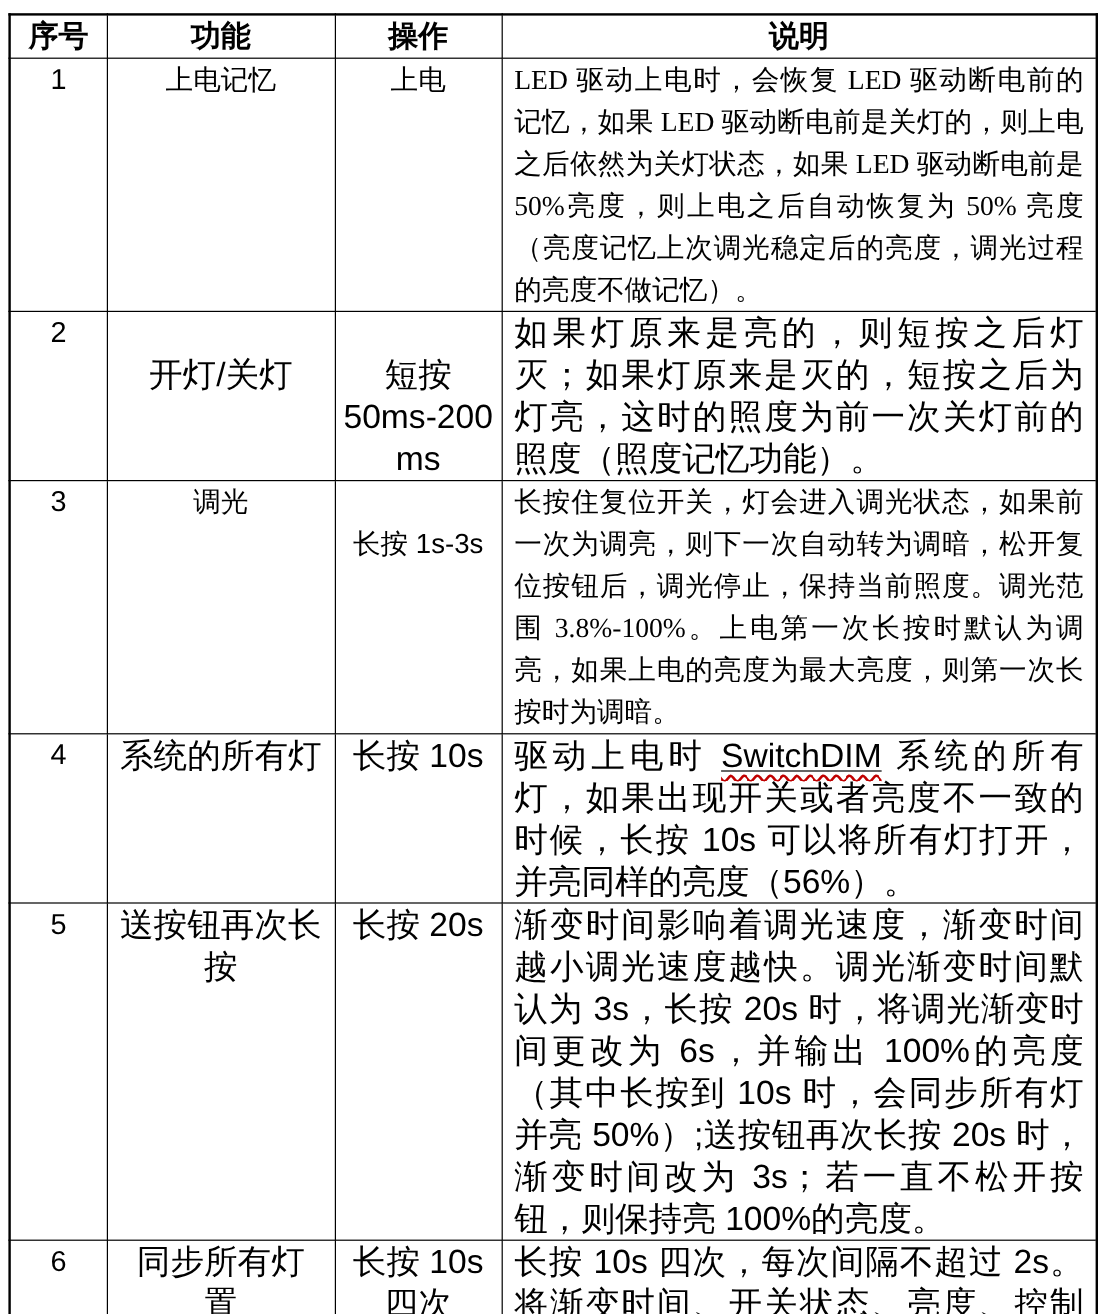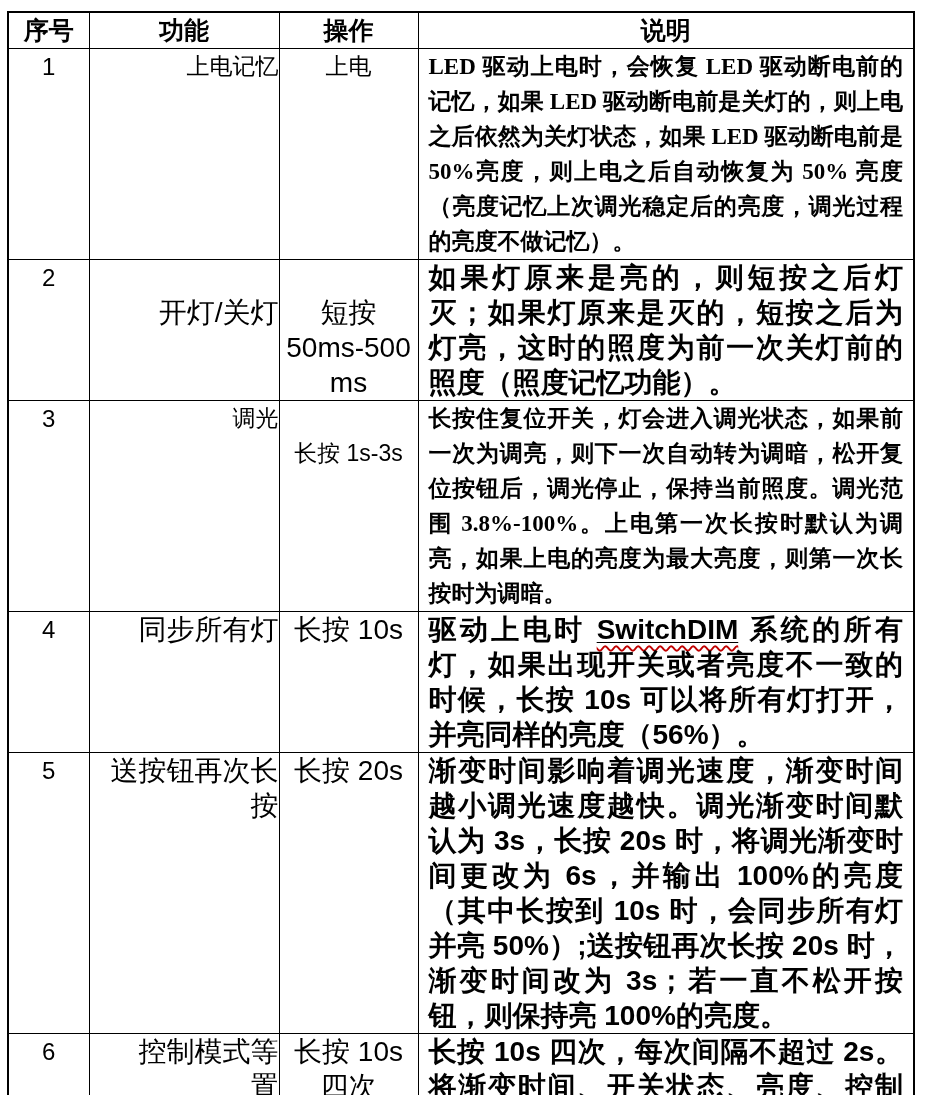--- a/index.html
+++ b/index.html
@@ -31,23 +31,23 @@
     font-family: "Liberation Serif", serif;
     font-size: 25px;
     font-weight: bold;
     text-align: center;
     white-space: nowrap;
   }
   col.c-index { width: 81px; }
   col.c-func  { width: 190px; }
   col.c-op    { width: 139px; }
 
-  td.func-cell { text-align: right; }
+  td.func-cell { text-align: center; }
   td.op-cell   { text-align: center; font-family: "Liberation Sans", sans-serif; }
-  td.desc-cell { padding: 0 10px; text-align: justify; font-weight: bold; }
+  td.desc-cell { padding: 0 10px; text-align: justify; }
 
   tr.v-serif td { font-size: 23px; }
   tr.v-serif td.desc-cell, tr.v-serif td.func-cell { font-family: "Liberation Serif", serif; }
   tr.v-sans td { font-size: 28px; }
   tr.v-sans td.desc-cell, tr.v-sans td.func-cell { font-family: "Liberation Sans", sans-serif; }
 
   table.doc-table td.index-cell {
     font-family: "Liberation Sans", sans-serif;
     font-size: 24px;
     text-align: center;
@@ -102,21 +102,21 @@
 
   <tr class="v-sans">
     <td class="index-cell">2</td>
     <td class="func-cell">
             <div class="ln">&nbsp;</div>
             <div class="ln">开灯/关灯</div>
           </td>
     <td class="op-cell">
             <div class="ln">&nbsp;</div>
             <div class="ln">短按</div>
-            <div class="ln">50ms-500</div>
+            <div class="ln">50ms-200</div>
             <div class="ln">ms</div>
           </td>
     <td class="desc-cell">
       <p class="desc-text"><span>如果灯原来是亮的，则短按之后灯灭；如果灯原来是灭的，短按之后为灯亮，这时的照度为前一次关灯前的照度（照度记忆功能）。</span></p>
     </td>
   </tr>
 
   <tr class="v-serif">
     <td class="index-cell">3</td>
     <td class="func-cell">
@@ -127,21 +127,21 @@
             <div class="ln">长按 1s-3s</div>
           </td>
     <td class="desc-cell">
       <p class="desc-text"><span>长按住复位开关，灯会进入调光状态，如果前一次为调亮，则下一次自动转为调暗，松开复位按钮后，调光停止，保持当前照度。调光范围 3.8%-100%。上电第一次长按时默认为调亮，如果上电的亮度为最大亮度，则第一次长按时为调暗。</span></p>
     </td>
   </tr>
 
   <tr class="v-sans">
     <td class="index-cell">4</td>
     <td class="func-cell">
-            <div class="ln">同步所有灯</div>
+            <div class="ln">系统的所有灯</div>
           </td>
     <td class="op-cell">
             <div class="ln">长按 10s</div>
           </td>
     <td class="desc-cell">
       <p class="desc-text"><span>驱动上电时 </span><span class="spell"><span class="u">SwitchDIM</span></span><span> 系统的所有灯，如果出现开关或者亮度不一致的时候，长按 10s 可以将所有灯打开，并亮同样的亮度（56%）。</span></p>
     </td>
   </tr>
 
   <tr class="v-sans">
@@ -153,21 +153,21 @@
             <div class="ln">长按 20s</div>
           </td>
     <td class="desc-cell">
       <p class="desc-text"><span>渐变时间影响着调光速度，渐变时间越小调光速度越快。调光渐变时间默认为 3s，长按 20s 时，将调光渐变时间更改为 6s，并输出 100%的亮度（其中长按到 10s 时，会同步所有灯并亮 50%）;送按钮再次长按 20s 时，渐变时间改为 3s；若一直不松开按钮，则保持亮 100%的亮度。</span></p>
     </td>
   </tr>
 
   <tr class="v-sans">
     <td class="index-cell">6</td>
     <td class="func-cell">
-            <div class="ln">控制模式等</div>
+            <div class="ln">同步所有灯</div>
             <div class="ln">置</div>
           </td>
     <td class="op-cell">
             <div class="ln">长按 10s</div>
             <div class="ln">四次</div>
           </td>
     <td class="desc-cell">
       <p class="desc-text"><span>长按 10s 四次，每次间隔不超过 2s。将渐变时间、开关状态、亮度、控制模式等，恢复到出厂设置状态。</span></p>
     </td>
   </tr>

